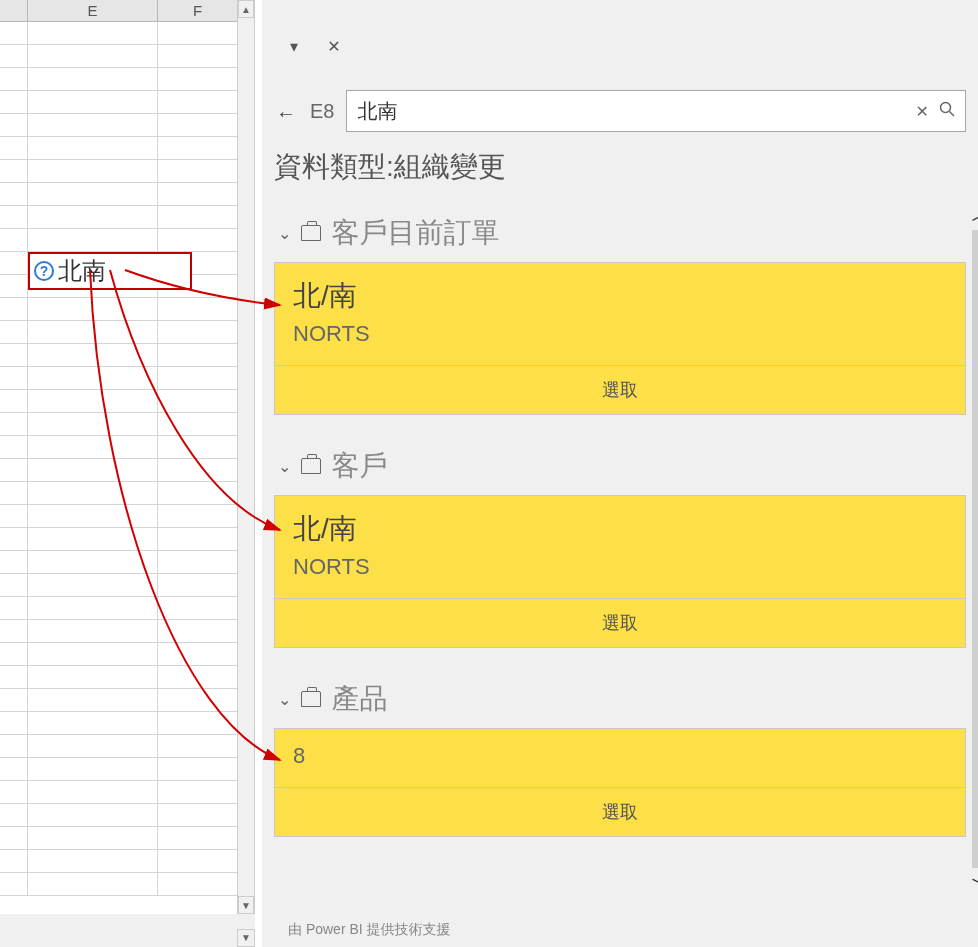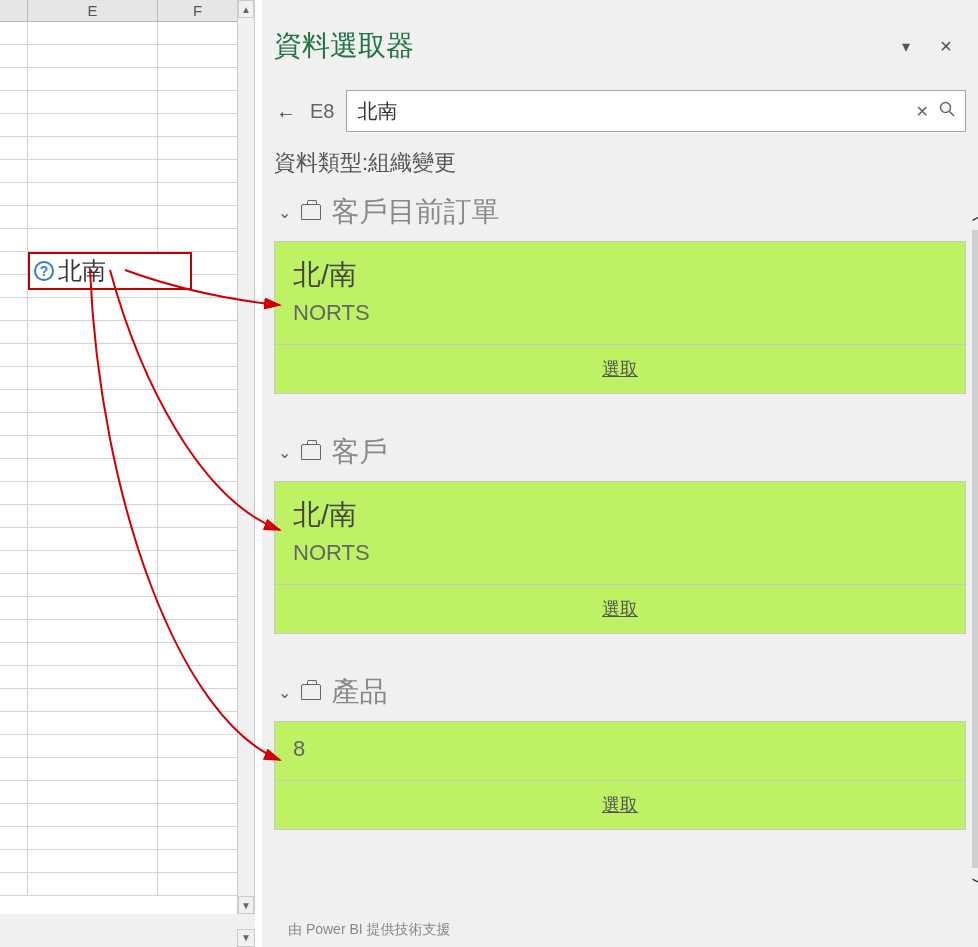--- a/index.html
+++ b/index.html
@@ -167,23 +167,23 @@
     border: none;
     outline: none;
     font-size: 20px;
     color: #333;
     background: transparent;
   }
   .sb-x, .sb-mag {
     color: #666; font-size: 16px; cursor: pointer;
   }
   .subtitle {
-    font-size: 22px;
+    font-size: 28px;
     color: #555;
-    margin-bottom: 7px;
+    margin-bottom: 20px;
   }
   .resultarea {
     height: 700px;
     overflow: hidden;
     position: relative;
   }
   .group-head {
     display: flex;
     align-items: center;
     gap: 10px;
@@ -200,37 +200,36 @@
     content: "";
     position: absolute;
     top: -5px; left: 5px;
     width: 8px; height: 4px;
     border: 1.5px solid #666;
     border-bottom: none;
     border-radius: 2px 2px 0 0;
   }
   .group-label { font-size: 28px; color: #888; }
   .card {
-    background: #bef264;
+    background: #fde047;
     border: 1px solid #c8c8c8;
-    margin-bottom: 31px;
+    margin-bottom: 24px;
   }
   .card-body {
     padding: 14px 18px 18px 18px;
   }
   .card-title { font-size: 28px; color: #444; margin-bottom: 6px; }
   .card-sub { font-size: 22px; color: #666; }
   .card-btn {
     border-top: 1px solid #c8c8c8;
     text-align: center;
     padding: 12px 0;
     font-size: 18px;
     color: #555;
     cursor: pointer;
-    text-decoration: underline;
   }
   .panel-scroll {
     position: absolute;
     right: -10px; top: 202px;
     width: 18px;
     height: 694px;
     background: #f0f0f0;
   }
   .panel-scroll .parrow {
     height: 28px;
@@ -473,21 +472,20 @@
     <div class="track"></div>
     <div class="arrow bot">▼</div>
   </div>
   <div class="sheet-bottom">
     <div class="dd">▼</div>
   </div>
 </div>
 
 <div class="panel">
   <div class="panel-head">
-    <div class="panel-title">資料選取器</div>
     <div class="head-ctrl">▾</div>
     <div class="head-ctrl">✕</div>
   </div>
 
   <div class="searchrow">
     <div class="back-arrow">←</div>
     <div class="cellref">E8</div>
     <div class="searchbox">
       <input type="text" value="北南" style="">
       <span class="sb-x">✕</span>

